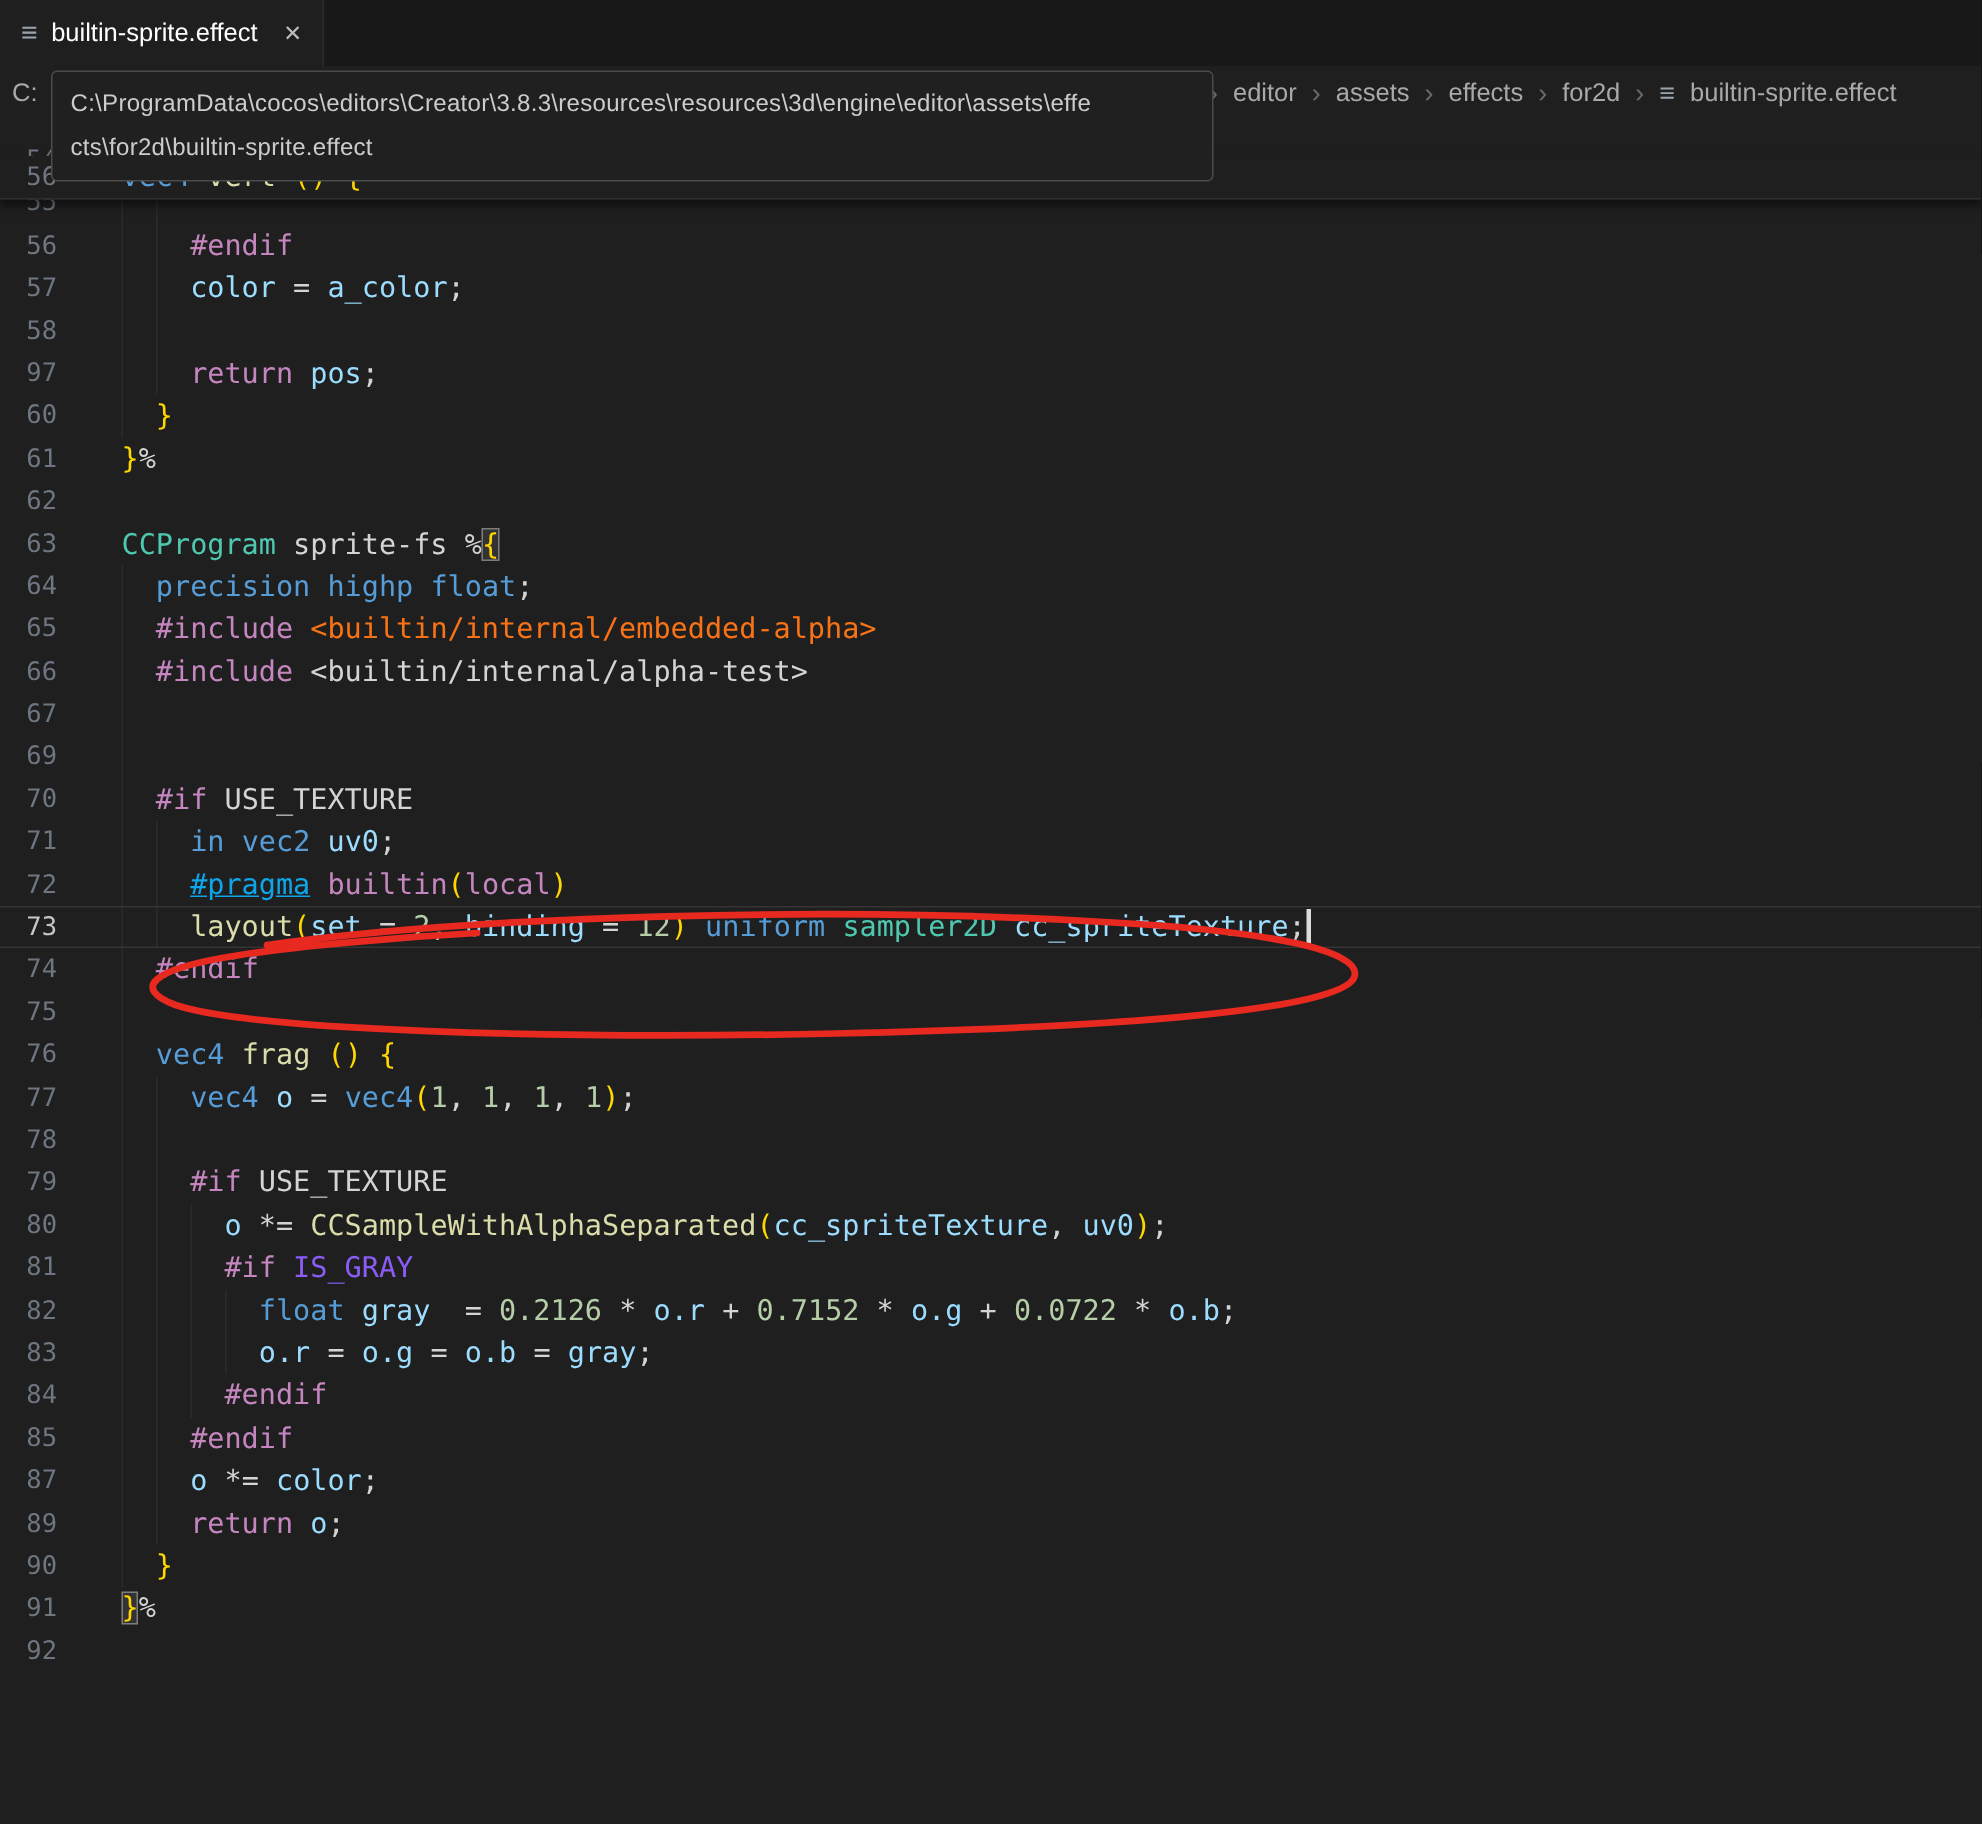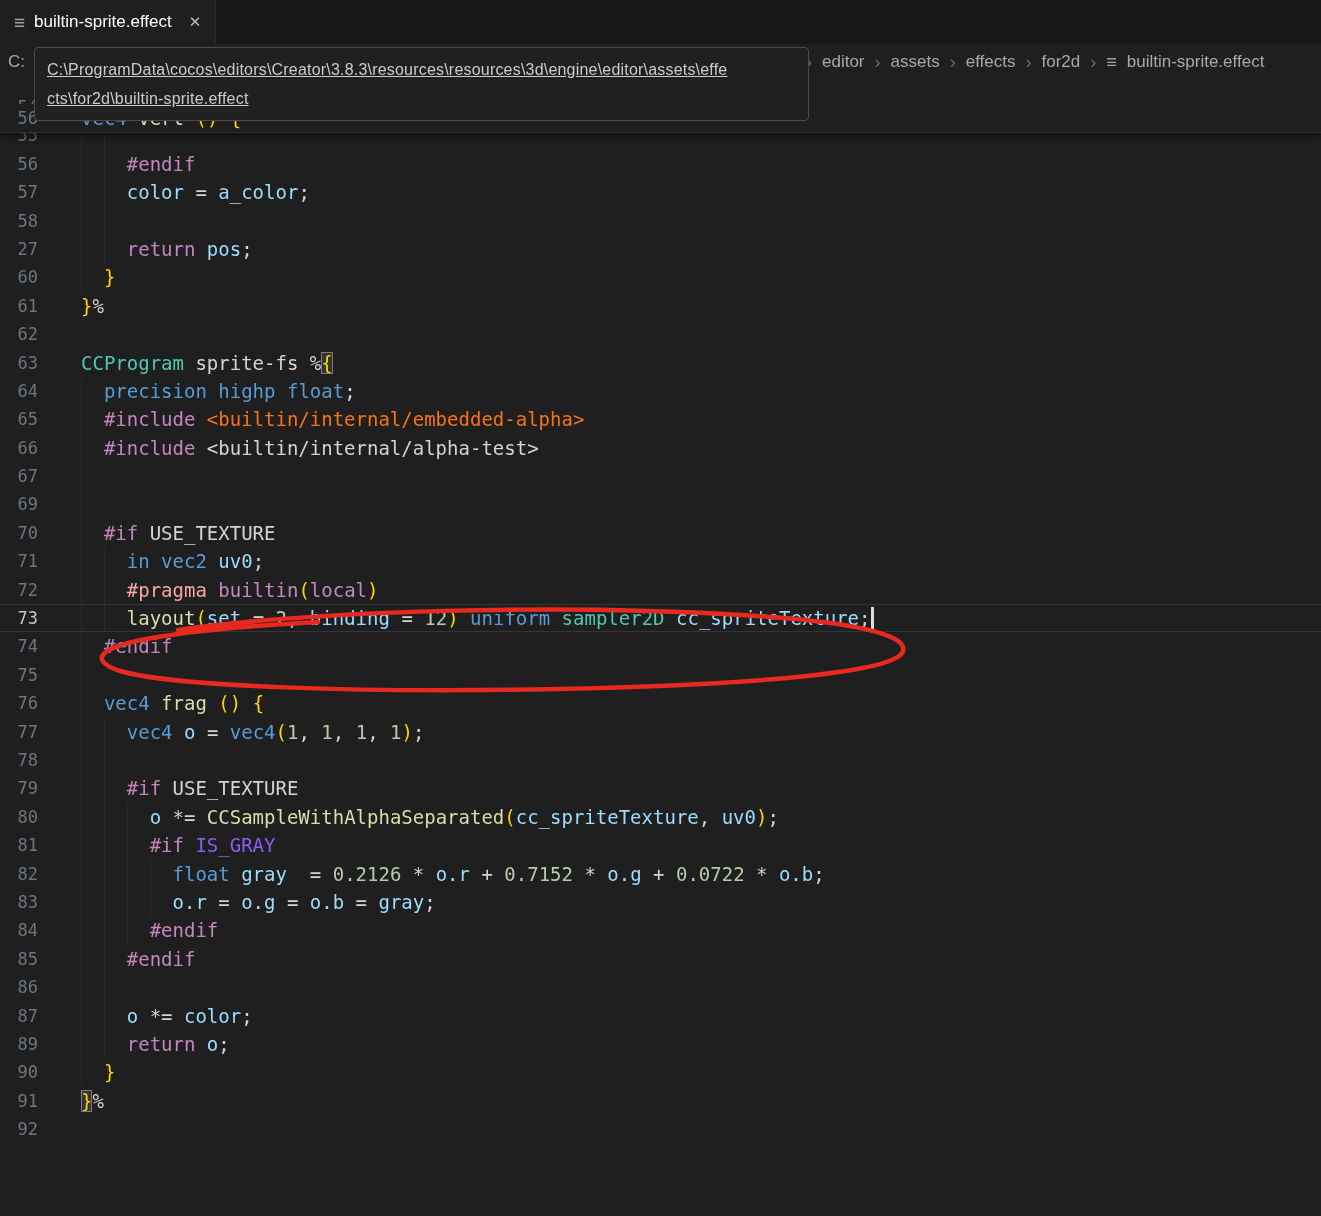--- a/index.html
+++ b/index.html
@@ -32,21 +32,21 @@
   .activeline{position:absolute;left:0;right:0;top:0;bottom:0;
        border-top:1px solid #353535;border-bottom:1px solid #353535;pointer-events:none;}
   .bm{outline:1px solid #7d7d7d;outline-offset:-1px;background:rgba(110,110,110,0.25);}
   .caret{display:inline-block;width:2.5px;height:23px;background:#dcdcdc;vertical-align:-5px;margin-left:1px;}
   
   .sticky{position:absolute;top:24px;left:0;right:0;height:28.4px;background:#1f1f1f;display:flex;
        z-index:20;border-bottom:1px solid #2e2e2e;box-shadow:0 4px 6px rgba(0,0,0,0.5);}
   
   .tooltip{position:absolute;left:34px;top:47px;width:775px;box-sizing:border-box;z-index:100;
        background:#202021;border:1px solid #4b4b4b;border-radius:4px;padding:7px 12px;
-       font-size:16px;line-height:29px;color:#cccccc;letter-spacing:0.2px;text-decoration:underline;}
+       font-size:16px;line-height:29px;color:#cccccc;letter-spacing:0.2px;}
   
   .annotation{position:absolute;inset:0;width:1321px;height:1216px;z-index:60;pointer-events:none;}
 </style>
 </head>
 <body>
 
 <div class="app">
 
   <div class="tabbar">
     <div class="tab">
@@ -101,21 +101,21 @@
         </div>
         <div class="line">
           <div class="guide" style="left: 81px;"></div>
           <div class="guide" style="left: 103.89px;"></div>
           <span class="num">58</span>
           <span class="code"></span>
         </div>
         <div class="line">
           <div class="guide" style="left: 81px;"></div>
           <div class="guide" style="left: 103.89px;"></div>
-          <span class="num">27</span>
+          <span class="num">97</span>
           <span class="code">    <span style="color: rgb(197, 134, 192);">return</span><span style="color: rgb(212, 212, 212);"> </span><span style="color: rgb(156, 220, 254);">pos</span><span style="color: rgb(212, 212, 212);">;</span></span>
         </div>
         <div class="line">
           <div class="guide" style="left: 81px;"></div>
           <span class="num">60</span>
           <span class="code">  <span style="color: rgb(255, 215, 0);">}</span></span>
         </div>
         <div class="line">
           <span class="num">61</span>
           <span class="code"><span style="color: rgb(255, 215, 0);">}</span><span style="color: rgb(212, 212, 212);">%</span></span>
@@ -161,21 +161,21 @@
         <div class="line">
           <div class="guide" style="left: 81px;"></div>
           <div class="guide" style="left: 103.89px;"></div>
           <span class="num">71</span>
           <span class="code">    <span style="color: rgb(86, 156, 214);">in</span><span style="color: rgb(212, 212, 212);"> </span><span style="color: rgb(86, 156, 214);">vec2</span><span style="color: rgb(212, 212, 212);"> </span><span style="color: rgb(156, 220, 254);">uv0</span><span style="color: rgb(212, 212, 212);">;</span></span>
         </div>
         <div class="line">
           <div class="guide" style="left: 81px;"></div>
           <div class="guide" style="left: 103.89px;"></div>
           <span class="num">72</span>
-          <span class="code">    <span style="color: #fca5a5;">#pragma</span><span style="color: rgb(212, 212, 212);"> </span><span style="color: rgb(197, 134, 192);">builtin</span><span style="color: rgb(255, 215, 0);">(</span><span style="color: rgb(197, 134, 192);">local</span><span style="color: rgb(255, 215, 0);">)</span></span>
+          <span class="code">    <span style="color: #0ea5e9; text-decoration: underline;">#pragma</span><span style="color: rgb(212, 212, 212);"> </span><span style="color: rgb(197, 134, 192);">builtin</span><span style="color: rgb(255, 215, 0);">(</span><span style="color: rgb(197, 134, 192);">local</span><span style="color: rgb(255, 215, 0);">)</span></span>
         </div>
         <div class="line">
           <div class="guide" style="left: 81px;"></div>
           <div class="guide" style="left: 103.89px;"></div>
           <div class="activeline"></div>
           <span class="num on">73</span>
           <span class="code">    <span style="color: rgb(220, 220, 170);">layout</span><span style="color: rgb(255, 215, 0);">(</span><span style="color: rgb(156, 220, 254);">set</span><span style="color: rgb(212, 212, 212);"> = </span><span style="color: rgb(181, 206, 168);">2</span><span style="color: rgb(212, 212, 212);">, </span><span style="color: rgb(156, 220, 254);">binding</span><span style="color: rgb(212, 212, 212);"> = </span><span style="color: rgb(181, 206, 168);">12</span><span style="color: rgb(255, 215, 0);">)</span><span style="color: rgb(212, 212, 212);"> </span><span style="color: rgb(86, 156, 214);">uniform</span><span style="color: rgb(212, 212, 212);"> </span><span style="color: rgb(78, 201, 176);">sampler2D</span><span style="color: rgb(212, 212, 212);"> </span><span style="color: rgb(156, 220, 254);">cc_spriteTexture</span><span style="color: rgb(212, 212, 212);">;</span><span class="caret"></span></span>
         </div>
         <div class="line">
           <div class="guide" style="left: 81px;"></div>
@@ -245,26 +245,20 @@
           <div class="guide" style="left: 103.89px;"></div>
           <div class="guide" style="left: 126.78px;"></div>
           <span class="num">84</span>
           <span class="code">      <span style="color: rgb(197, 134, 192);">#endif</span></span>
         </div>
         <div class="line">
           <div class="guide" style="left: 81px;"></div>
           <div class="guide" style="left: 103.89px;"></div>
           <span class="num">85</span>
           <span class="code">    <span style="color: rgb(197, 134, 192);">#endif</span></span>
-        </div>
-        <div class="line">
-          <div class="guide" style="left: 81px;"></div>
-          <div class="guide" style="left: 103.89px;"></div>
-          <span class="num">86</span>
-          <span class="code"></span>
         </div>
         <div class="line">
           <div class="guide" style="left: 81px;"></div>
           <div class="guide" style="left: 103.89px;"></div>
           <span class="num">87</span>
           <span class="code">    <span style="color: rgb(156, 220, 254);">o</span><span style="color: rgb(212, 212, 212);"> *= </span><span style="color: rgb(156, 220, 254);">color</span><span style="color: rgb(212, 212, 212);">;</span></span>
         </div>
         <div class="line">
           <div class="guide" style="left: 81px;"></div>
           <div class="guide" style="left: 103.89px;"></div>

